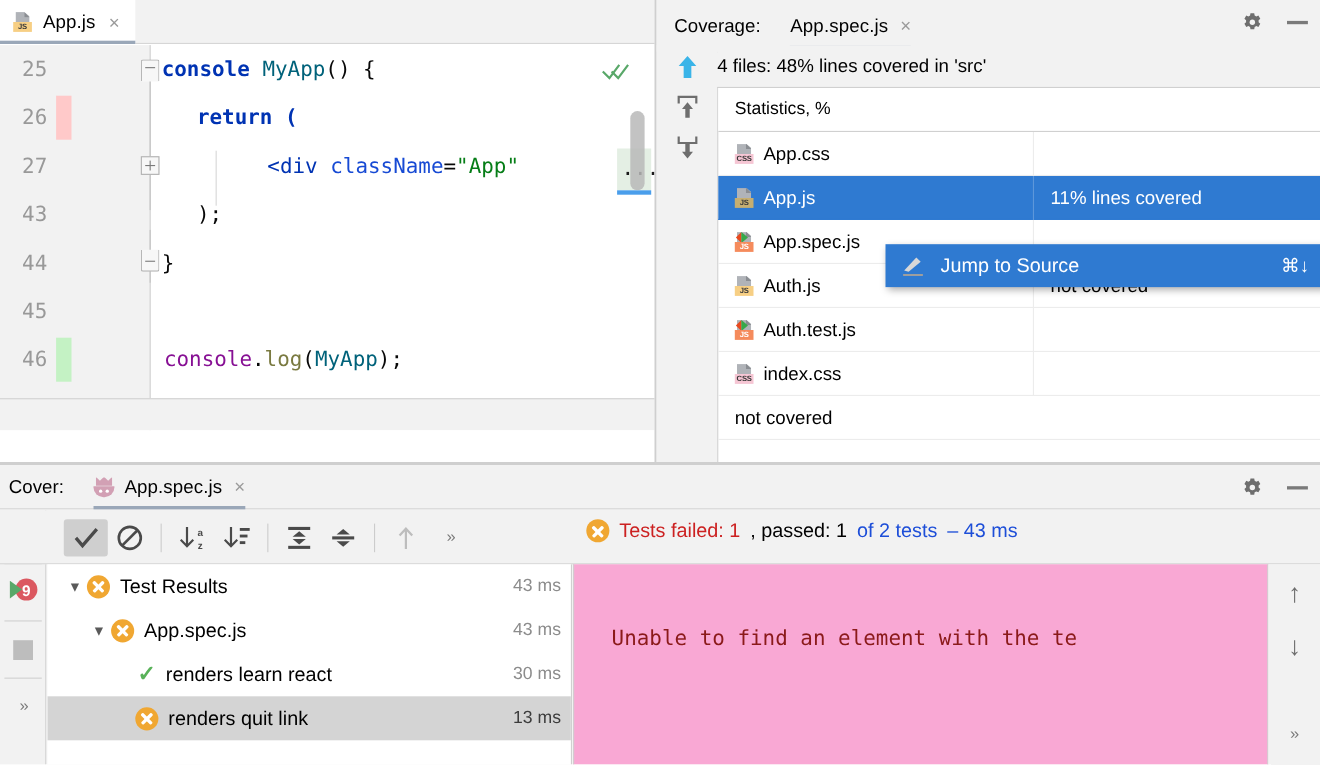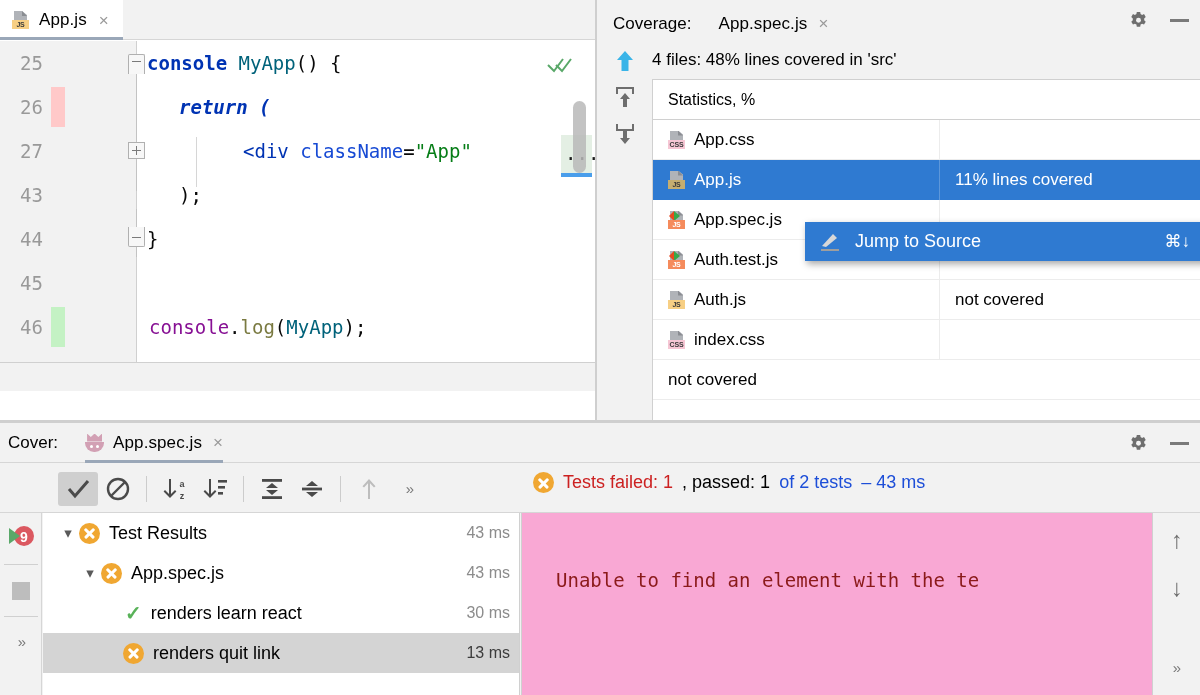--- a/index.html
+++ b/index.html
@@ -252,21 +252,21 @@
             <span class="lnum">46</span>
             <span class="covstripe cov-green"></span>
           </div>
         </div>
 
         <div class="code-text">
           <div class="indent-guide" style="left:58px; top:96px; height:50px;"></div>
 
           <div class="code-line"><span class="kw">console</span> <span class="fn">MyApp</span><span class="punct">() {</span></div>
 
-          <div class="code-line" style="padding-left:41px;font-style:italic;"><span class="kw">return (</span></div>
+          <div class="code-line" style="padding-left:41px;"><span class="kw">return (</span></div>
 
           <div class="code-line" style="padding-left:105px;"><span class="tag">&lt;</span><span class="tag">div</span> <span class="attr">className</span><span class="punct">=</span><span class="str">"App"</span></div>
 
           <div class="code-line" style="padding-left:41px;"><span class="punct">);</span></div>
 
           <div class="code-line"><span class="punct">}</span></div>
 
           <div class="code-line"></div>
 
           <div class="code-line" style="padding-left:11px;"><span class="ident">console</span><span class="punct">.</span><span class="prop">log</span><span class="punct">(</span><span class="fn">MyApp</span><span class="punct">);</span></div>
@@ -373,42 +373,42 @@
                   <span class="tri-green"></span>
                   <span class="badge">JS</span>
                 </span>
               <span>App.spec.js</span>
             </div>
             <div class="c2"></div>
           </div>
 
           <div class="cov-row">
             <div class="c1">
+              <span class="ficon js">
+                  <span class="page"></span>
+                  <span class="fold"></span>
+                  <span class="badge">JS</span>
+                </span>
+              <span>Auth.js</span>
+            </div>
+            <div class="c2">not covered</div>
+          </div>
+
+          <div class="cov-row">
+            <div class="c1">
               <span class="ficon test">
                   <span class="page"></span>
                   <span class="fold"></span>
                   <span class="tri-red"></span>
                   <span class="tri-green"></span>
                   <span class="badge">JS</span>
                 </span>
               <span>Auth.test.js</span>
             </div>
             <div class="c2"></div>
-          </div>
-
-          <div class="cov-row">
-            <div class="c1">
-              <span class="ficon js">
-                  <span class="page"></span>
-                  <span class="fold"></span>
-                  <span class="badge">JS</span>
-                </span>
-              <span>Auth.js</span>
-            </div>
-            <div class="c2">not covered</div>
           </div>
 
           <div class="cov-row">
             <div class="c1">
               <span class="ficon css">
                   <span class="page"></span>
                   <span class="fold"></span>
                   <span class="badge">CSS</span>
                 </span>
               <span>index.css</span>

